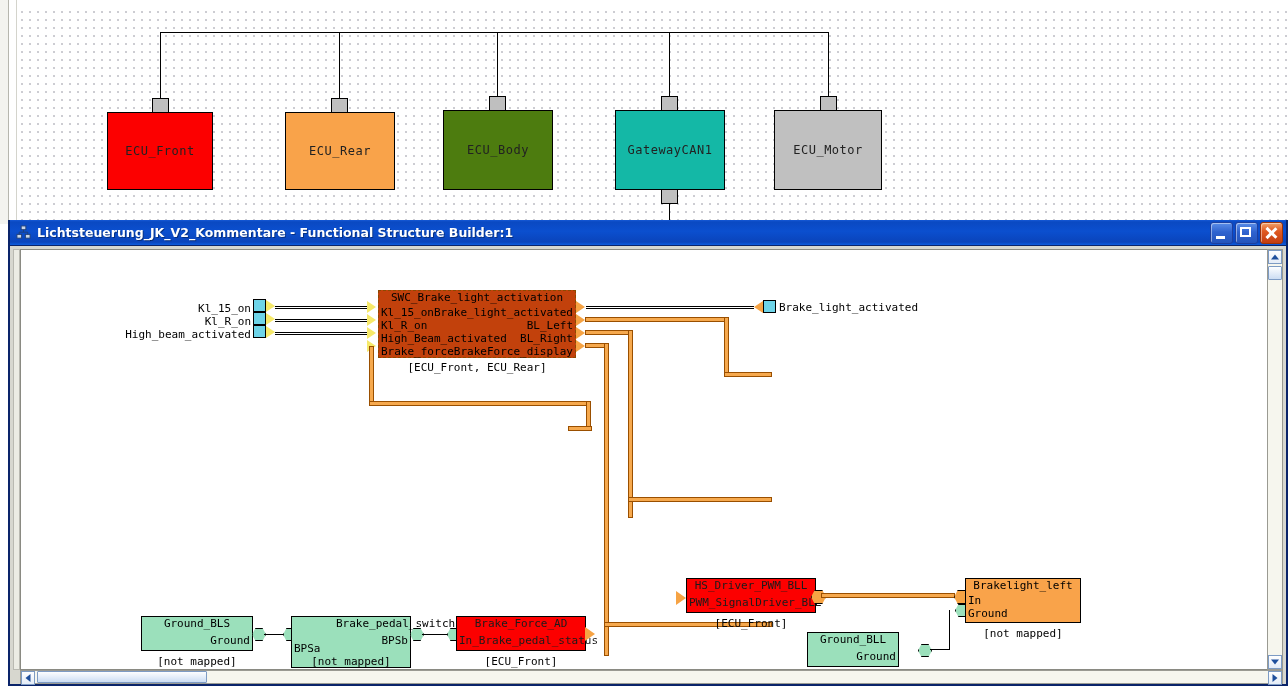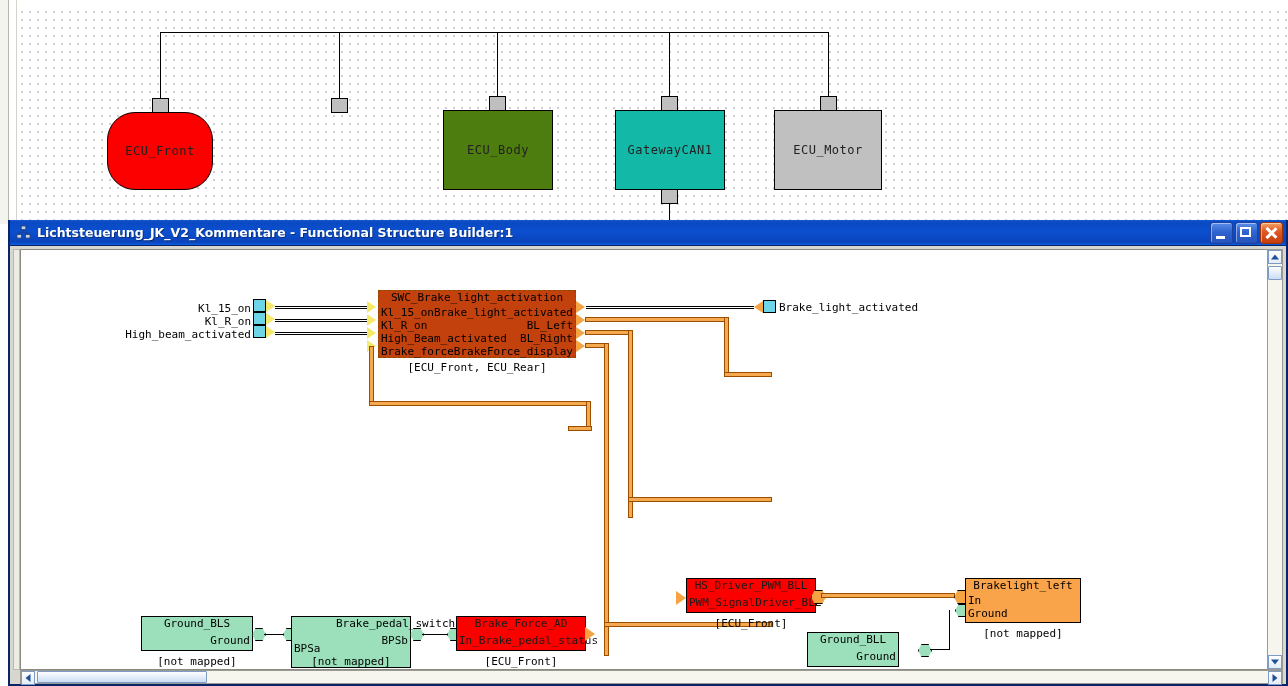--- a/index.html
+++ b/index.html
@@ -155,22 +155,25 @@
     <div class="ecu-wire" style="left:828px;top:32px;width:1px;height:64px;"></div>
     <div class="ecu-wire" style="left:669px;top:190px;width:1px;height:34px;"></div>
 
     <div class="ecu-stub" style="left:152px;top:98px;width:17px;height:15px;"></div>
     <div class="ecu-stub" style="left:331px;top:98px;width:17px;height:15px;"></div>
     <div class="ecu-stub" style="left:489px;top:96px;width:17px;height:15px;"></div>
     <div class="ecu-stub" style="left:661px;top:96px;width:17px;height:15px;"></div>
     <div class="ecu-stub" style="left:661px;top:189px;width:17px;height:15px;"></div>
     <div class="ecu-stub" style="left:820px;top:96px;width:17px;height:15px;"></div>
 
-    <div class="ecu" style="left:107px;top:112px;width:106px;height:78px;background:#fc0000;border-radius:28px;">
+    <div class="ecu" style="left:107px;top:112px;width:106px;height:78px;background:#fc0000;">
       <span>ECU_Front</span>
+    </div>
+    <div class="ecu" style="left:285px;top:112px;width:110px;height:78px;background:#f9a34a;">
+      <span>ECU_Rear</span>
     </div>
     <div class="ecu" style="left:443px;top:110px;width:110px;height:80px;background:#4d7c0f;">
       <span>ECU_Body</span>
     </div>
     <div class="ecu" style="left:615px;top:110px;width:110px;height:80px;background:#14b8a6;">
       <span>GatewayCAN1</span>
     </div>
     <div class="ecu" style="left:774px;top:110px;width:108px;height:80px;background:#c0c0c0;">
       <span>ECU_Motor</span>
     </div>

